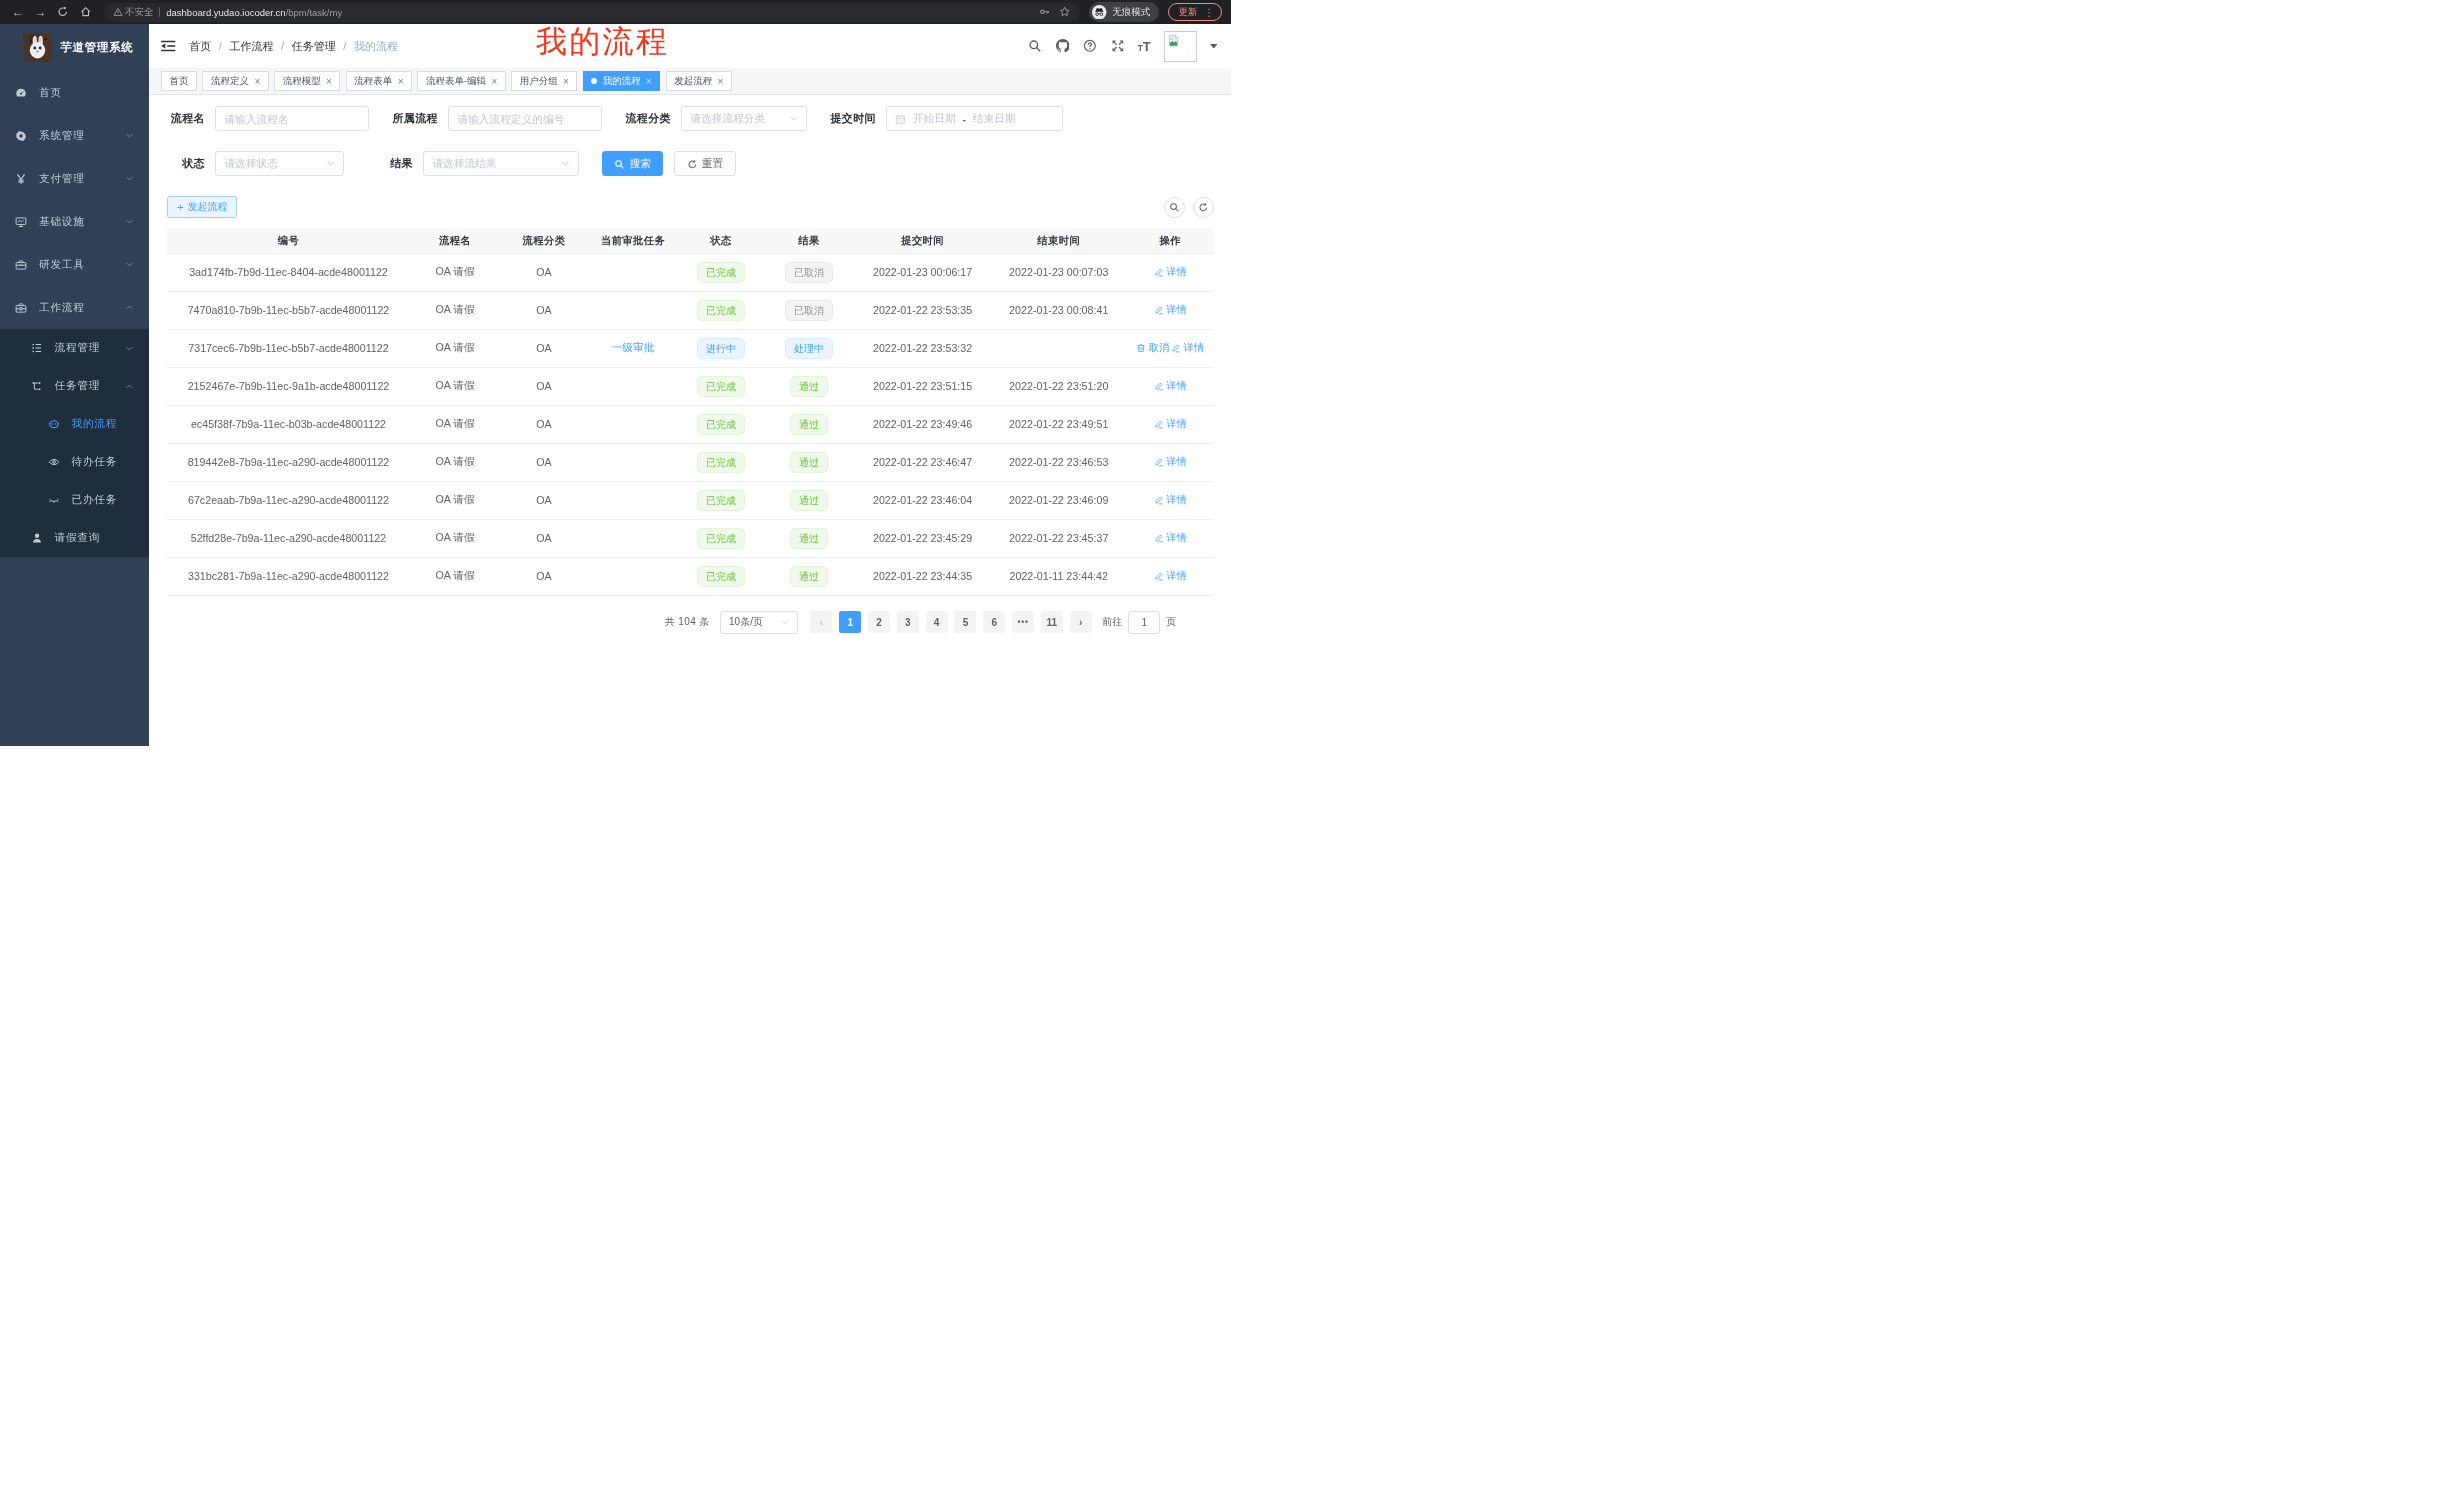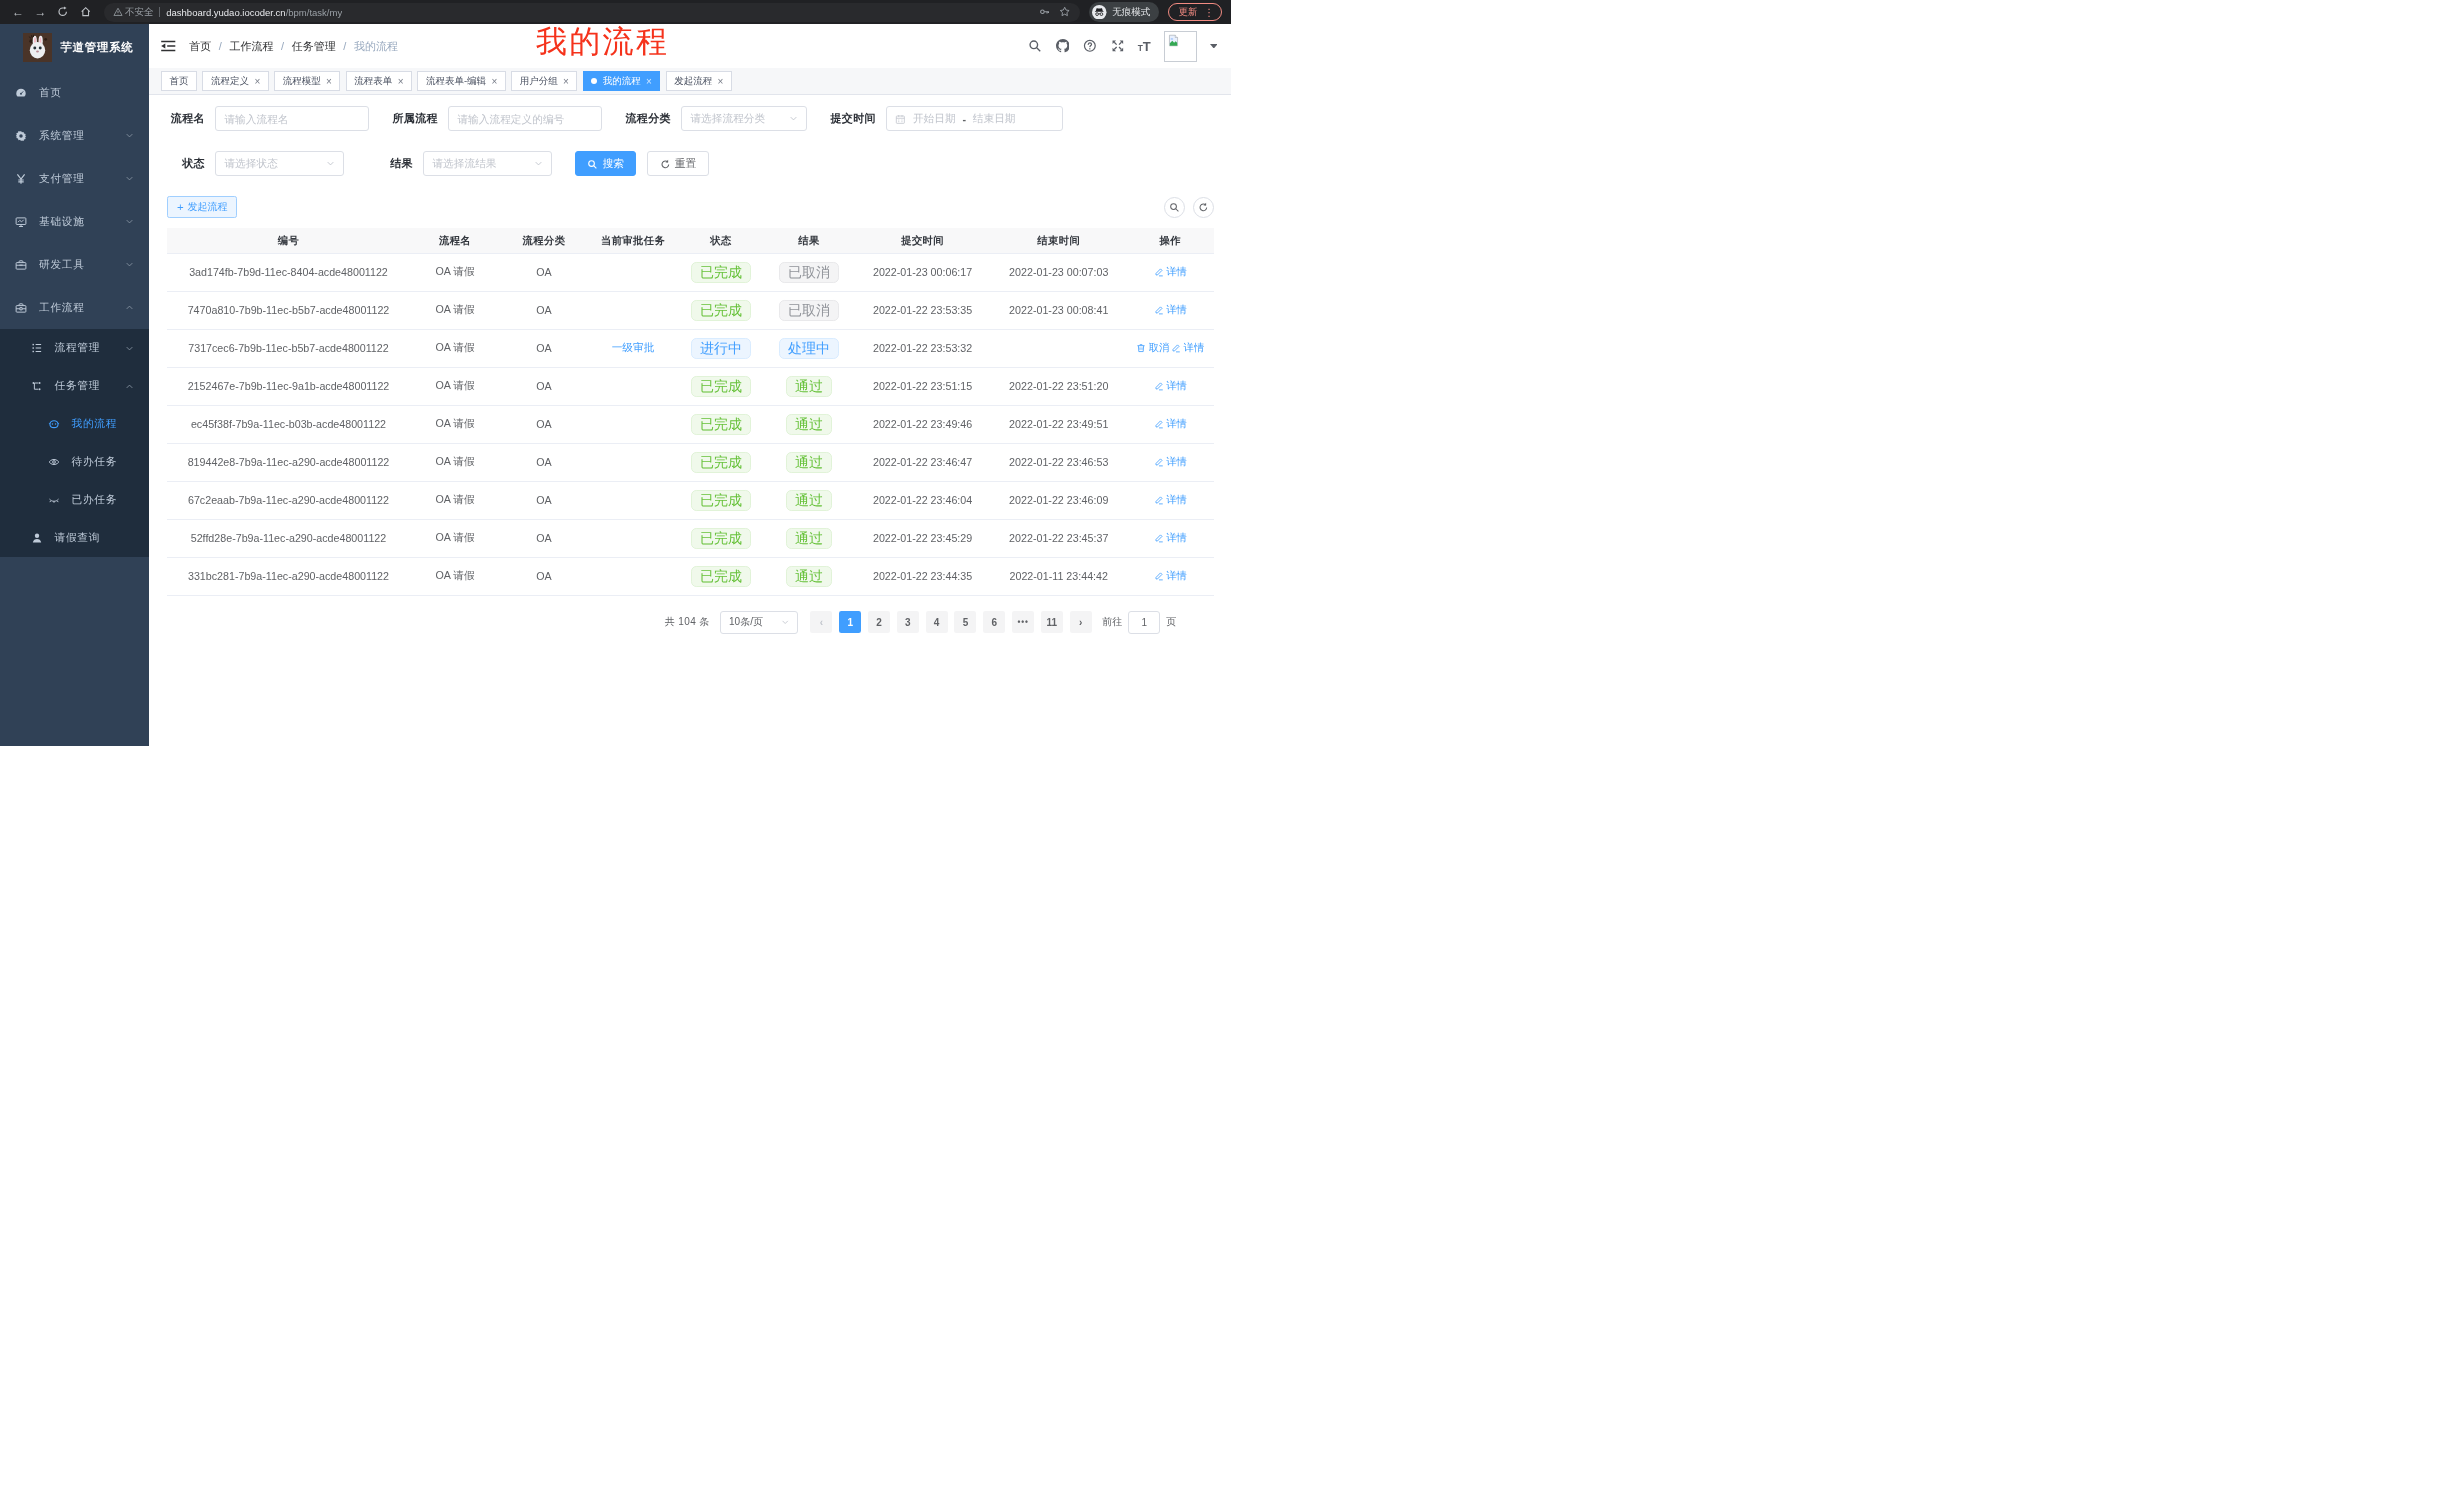--- a/index.html
+++ b/index.html
@@ -86,21 +86,21 @@
   .toolbar-right { display:flex; gap:8.4px; }
   .circle-btn { width:21px; height:21px; border-radius:50%; border:0.8px solid #dcdfe6; background:#fff; color:#606266; display:flex; align-items:center; justify-content:center; cursor:pointer; }
   .circle-btn svg { width:10.7px; height:10.7px; }
 
   table { width:100%; border-collapse:collapse; table-layout:fixed; }
   thead th { background:#f8f8f9; height:25px; font-size:10.3px; color:#34383f; font-weight:600; text-align:center; border-bottom:0.8px solid #ebeef5; letter-spacing:0.4px; }
   tbody td { height:38px; border-bottom:0.8px solid #ebeef5; font-size:10.7px; color:#606266; text-align:center; padding:0 3px; white-space:nowrap; overflow:hidden; }
   .link { color:#409eff; cursor:pointer; }
   .action { color:#409eff; font-size:10.3px; display:inline-flex; align-items:center; gap:2.3px; margin:0 1px; text-decoration:none; cursor:pointer; }
   .action svg { width:10px; height:10px; }
-  .tag { display:inline-block; height:20.5px; line-height:19px; padding:0 7.6px; font-size:14px; border-radius:5.3px; border:0.8px solid; }
+  .tag { display:inline-block; height:20.5px; line-height:19px; padding:0 7.6px; font-size:10px; border-radius:5.3px; border:0.8px solid; }
   .tag-success { color:#67c23a; background:#f0f9eb; border-color:#e1f3d8; }
   .tag-info    { color:#909399; background:#f4f4f5; border-color:#e9e9eb; }
   .tag-primary { color:#409eff; background:#ecf5ff; border-color:#d9ecff; }
   .tag-danger  { color:#f56c6c; background:#fef0f0; border-color:#fde2e2; }
 
   .pagination { display:flex; align-items:center; justify-content:flex-end; margin:15px 38px 0 0; font-size:10px; color:#606266; }
   .total { margin-right:10.7px; letter-spacing:0.4px; }
   .size-select { width:78px; height:23px; border:0.8px solid #dcdfe6; border-radius:3px; display:flex; align-items:center; justify-content:space-between; padding:0 7.6px; color:#606266; cursor:pointer; margin-right:12px; background:#fff; }
   .pager { display:flex; gap:6.8px; align-items:center; margin:0 10.7px 0 0; }
   .page-btn { min-width:22px; height:22px; padding:0 3px; border-radius:2.3px; background:#f4f4f5; color:#606266; display:flex; align-items:center; justify-content:center; font-weight:600; font-size:10px; cursor:pointer; }
@@ -490,21 +490,21 @@
                 <span class="ph">请选择状态</span>
                 <span class="sel-caret">
                     <svg viewBox="0 0 16 16" width="9" height="9">
                       <path d="M3 5.5l5 5 5-5" fill="none" stroke="currentColor" stroke-width="1.6"></path>
                     </svg>
                   </span>
               </div>
             </div>
             <div class="field">
               <span class="f-label lw2">结果</span>
-              <div class="ctl select" style="width:129px">
+              <div class="ctl select" style="width:156px">
                 <span class="ph">请选择流结果</span>
                 <span class="sel-caret">
                     <svg viewBox="0 0 16 16" width="9" height="9">
                       <path d="M3 5.5l5 5 5-5" fill="none" stroke="currentColor" stroke-width="1.6"></path>
                     </svg>
                   </span>
               </div>
             </div>
             <button class="btn btn-primary">
               <svg viewBox="0 0 16 16">

